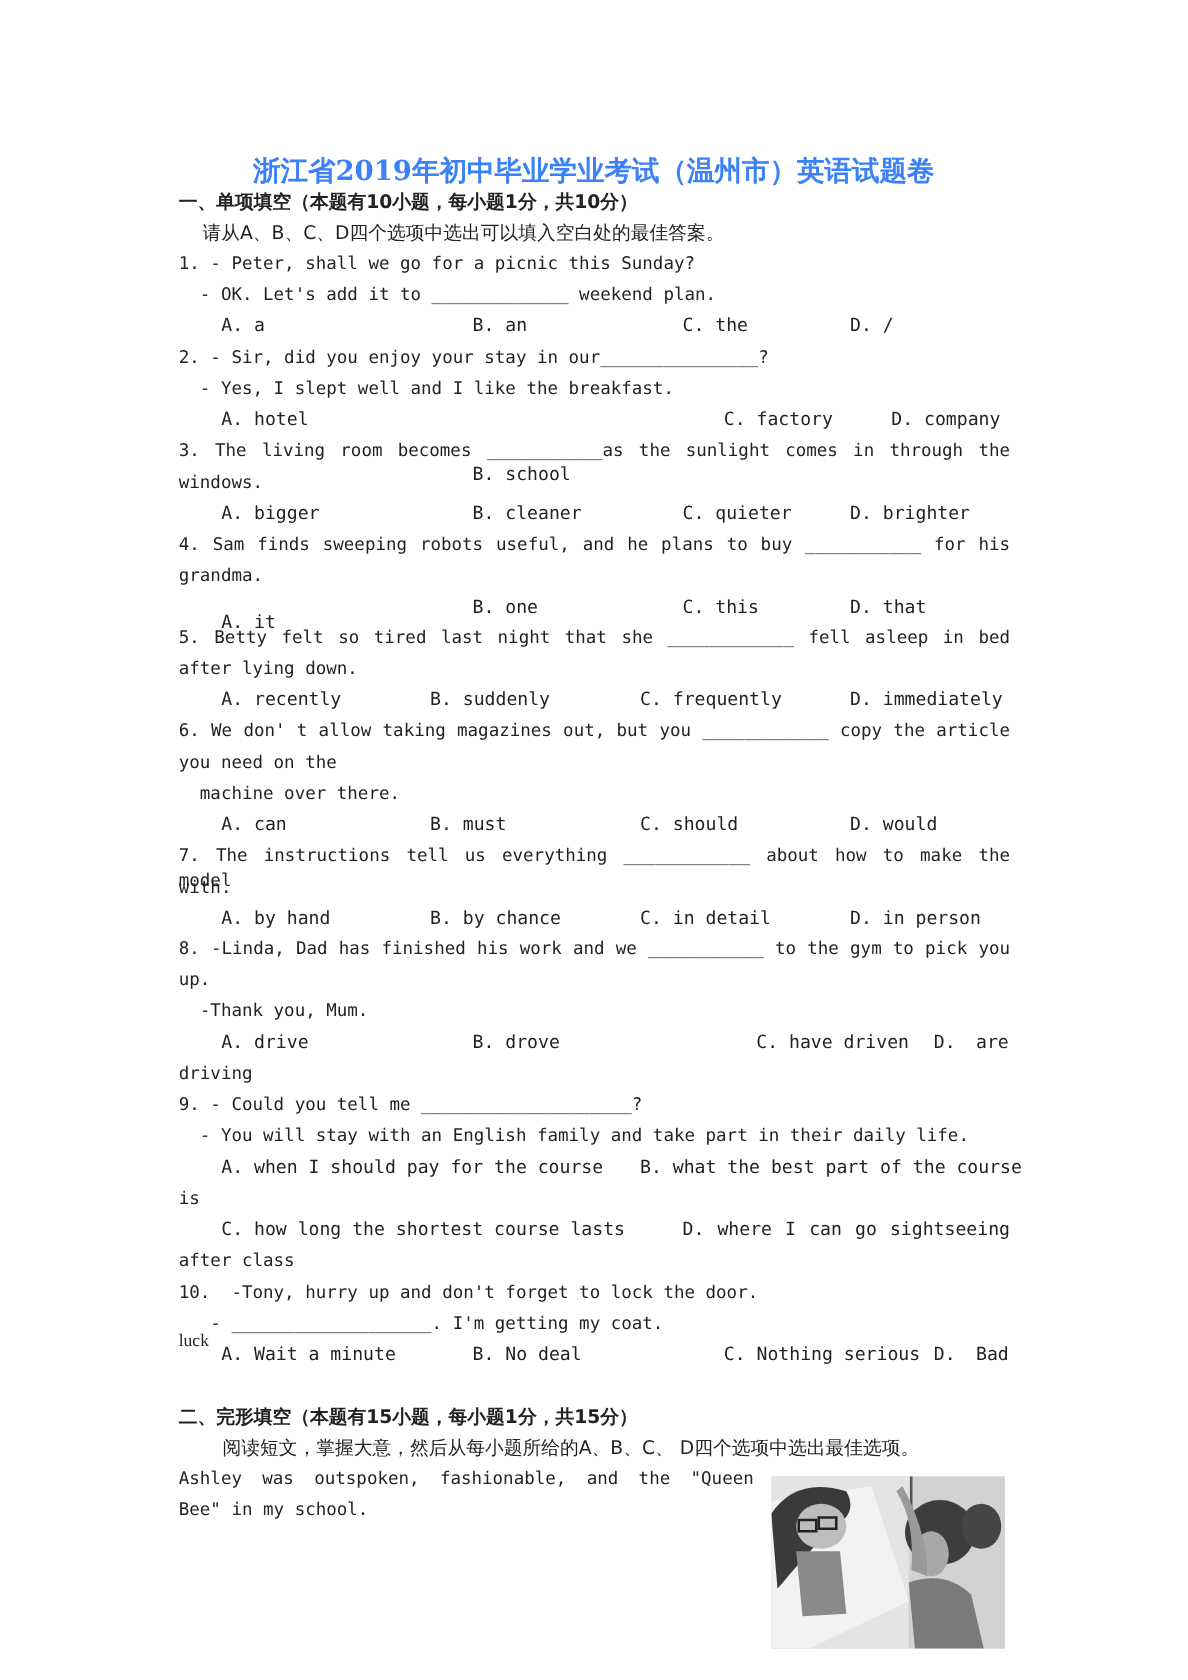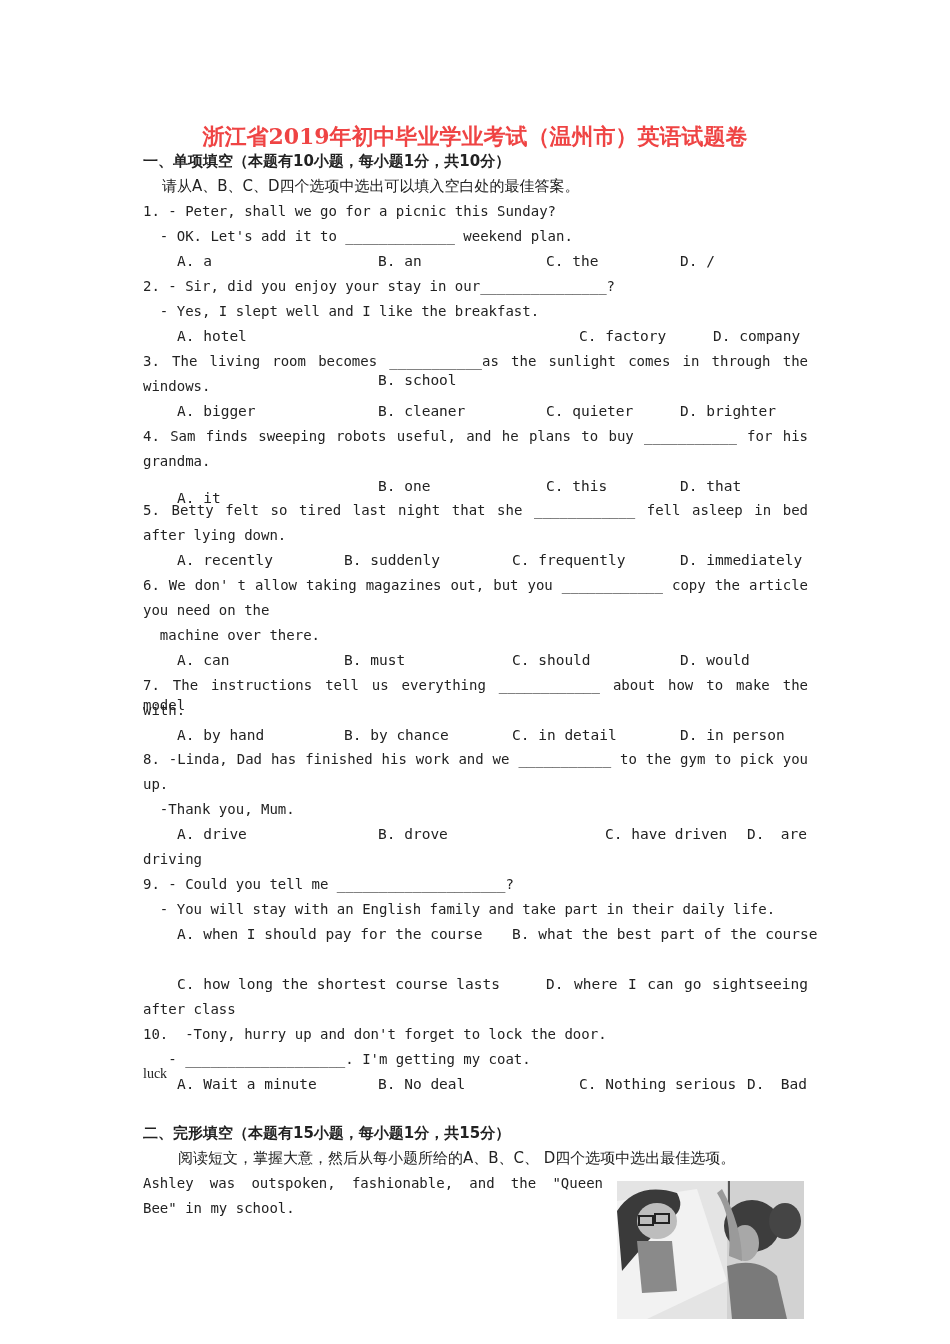--- a/index.html
+++ b/index.html
@@ -1,20 +1,20 @@
 <!DOCTYPE html>
 <html><head>
 <meta charset="utf-8">
 <style>
   html, body { margin: 0; padding: 0; background: #ffffff; }
   body { width: 950px; height: 1344px; position: relative; overflow: hidden;
          font-family: "DejaVu Sans Mono", "Liberation Mono", monospace; color: #222; }
   .page { position: absolute; left: 0; top: 0; width: 950px; height: 1344px; }
   .title { position: absolute; left: 0; width: 950px; top: 122px; text-align: center;
-           color: #ef4444; font-family: "DejaVu Serif", "Liberation Serif", serif;
+           color: #3b82f6; font-family: "DejaVu Serif", "Liberation Serif", serif;
            font-weight: bold; font-size: 22px; letter-spacing: 0px; }
   .line { position: absolute; left: 143px; width: 665px; font-size: 14px; line-height: 20px;
           white-space: pre; }
   .bold { font-family: "DejaVu Sans", "Liberation Sans", sans-serif; font-weight: bold; font-size: 15px; }
   .cn { font-family: "DejaVu Sans", "Liberation Sans", sans-serif; font-size: 15px; }
   .justify { text-align: justify; text-align-last: justify; white-space: normal; }
   .opt { position: absolute; font-size: 14.5px; line-height: 20px; white-space: pre; }
   .picture { position: absolute; left: 617px; top: 1181px; width: 187px; height: 138px;
              background: #e6e6e6; overflow: hidden; }
 </style>
@@ -84,20 +84,21 @@
   <div class="opt" style="top:824px; left:177px;">A. drive</div>
   <div class="opt" style="top:824px; left:378px;">B. drove</div>
   <div class="opt" style="top:824px; left:605px;">C. have driven</div>
   <div class="opt" style="top:824px; left:747px; width:60px; text-align:justify; text-align-last:justify; white-space:normal;">D.  are</div>
   <div class="line" style="top:849px;">driving</div>
 
   <div class="line" style="top:874px;">9. - Could you tell me ____________________?</div>
   <div class="line" style="top:899px;">  - You will stay with an English family and take part in their daily life.</div>
   <div class="opt" style="top:924px; left:177px;">A. when I should pay for the course</div>
   <div class="opt" style="top:924px; left:512px;">B. what the best part of the course</div>
+  <div class="line" style="top:949px;">is</div>
   <div class="opt" style="top:974px; left:177px;">C. how long the shortest course lasts</div>
   <div class="opt" style="top:974px; left:546px; width:262px; text-align:justify; text-align-last:justify; white-space:normal;">D. where I can go sightseeing</div>
   <div class="line" style="top:999px;">after class</div>
 
   <div class="line" style="top:1024px;">10.  -Tony, hurry up and don't forget to lock the door.</div>
   <div class="line" style="top:1049px;">   - ___________________. I'm getting my coat.</div>
   <div class="opt" style="top:1074px; left:177px;">A. Wait a minute</div>
   <div class="opt" style="top:1074px; left:378px;">B. No deal</div>
   <div class="opt" style="top:1074px; left:546px;margin-left:33px;">C. Nothing serious</div>
   <div class="opt" style="top:1074px; left:747px; width:60px; text-align:justify; text-align-last:justify; white-space:normal;">D.  Bad</div>

